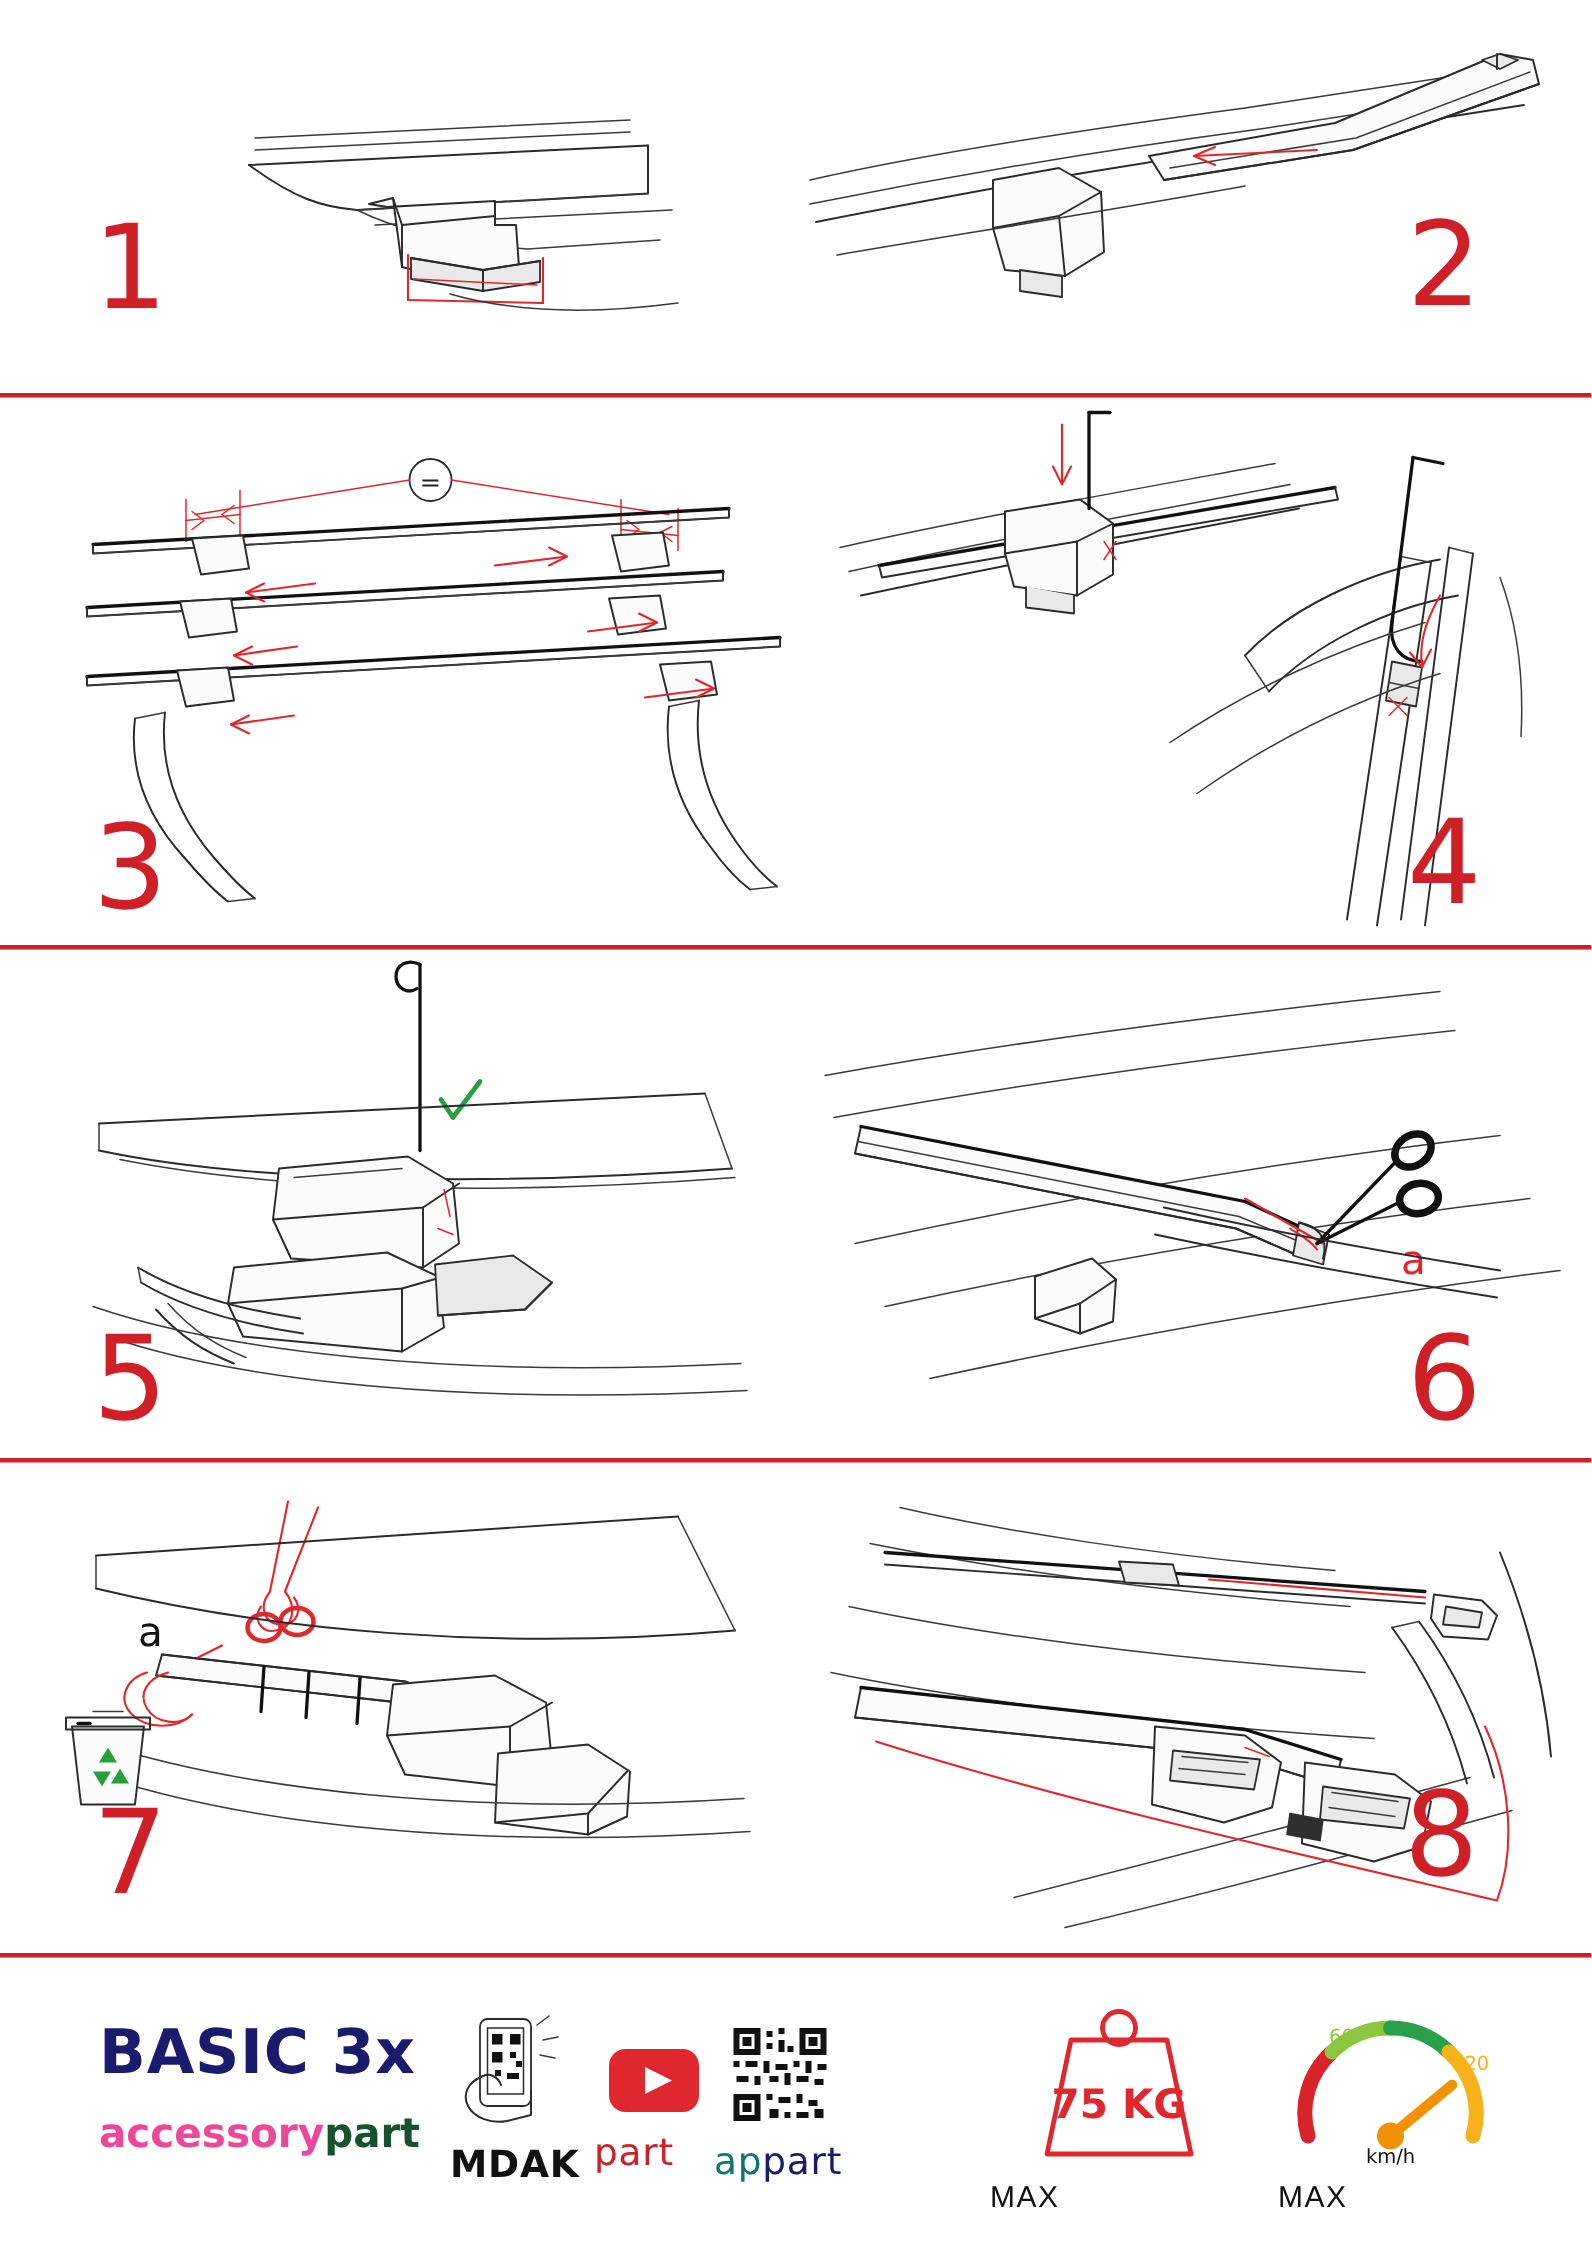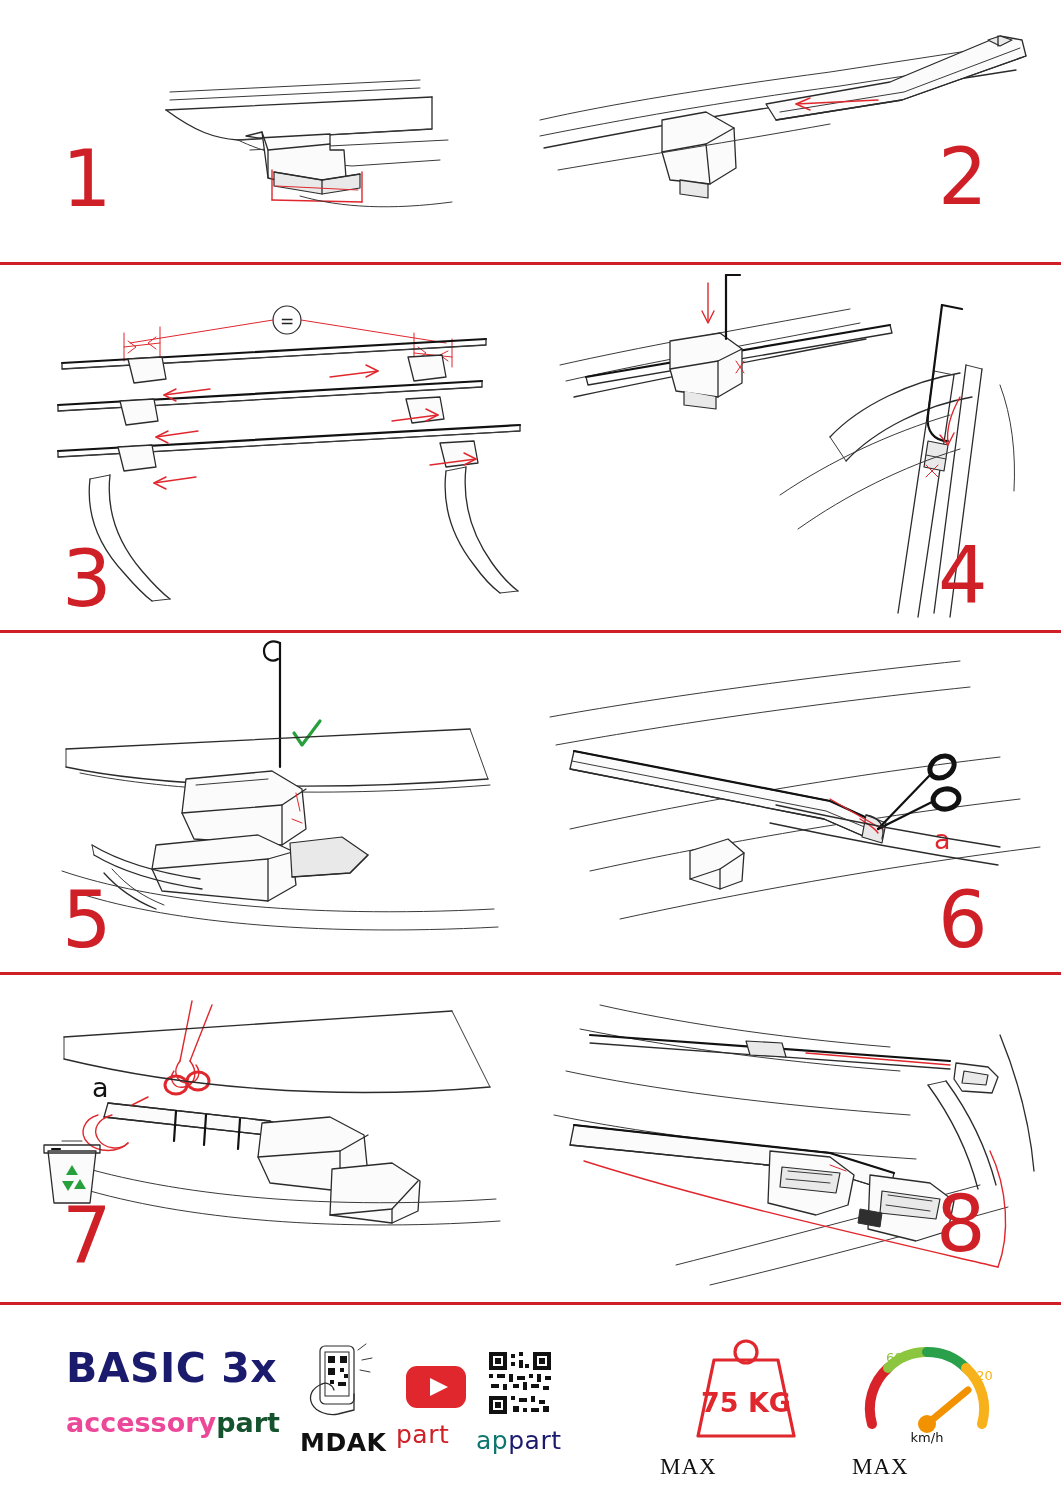--- a/index.html
+++ b/index.html
@@ -105,22 +105,22 @@
     letter-spacing: 0.5px;
     margin-top: 8px;
     white-space: nowrap;
   }
   .cap-mdak { color: #111; font-weight: bold; }
   .cap-ipqi { color: #cf2027; font-weight: normal; }
   .cap-apline .p1 { color: #0f766e; }
   .cap-apline .p2 { color: #1b1b6e; }
 
   .max-caption {
-    font-family: Liberation Serif, serif;
-    font-size: 23px;
+    font-family: Liberation Sans, sans-serif;
+    font-size: 20px;
     color: #111;
     letter-spacing: 1px;
     margin-top: 4px;
   }
   .weight-text {
     font-family: "DejaVu Sans", sans-serif;
     font-size: 27px;
     fill: #e0272d;
     font-weight: bold;
   }

